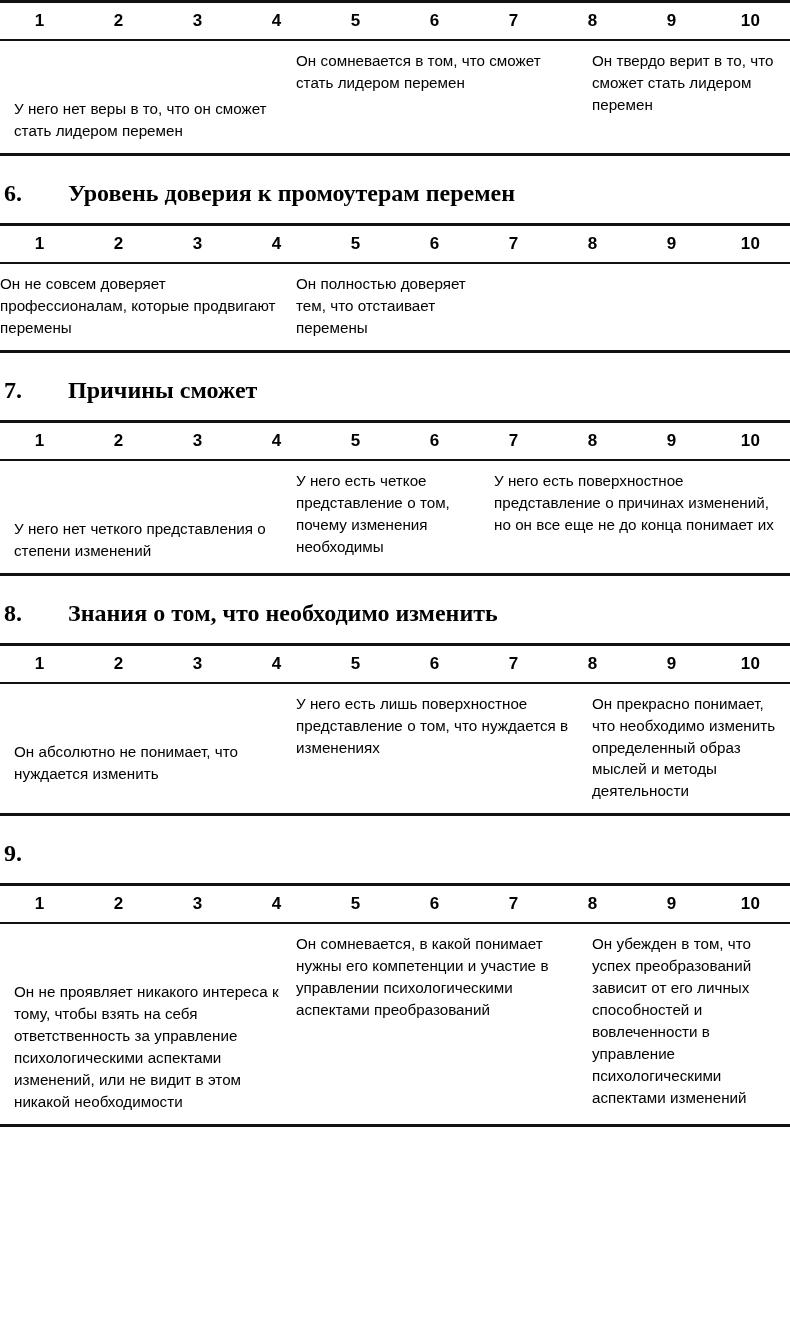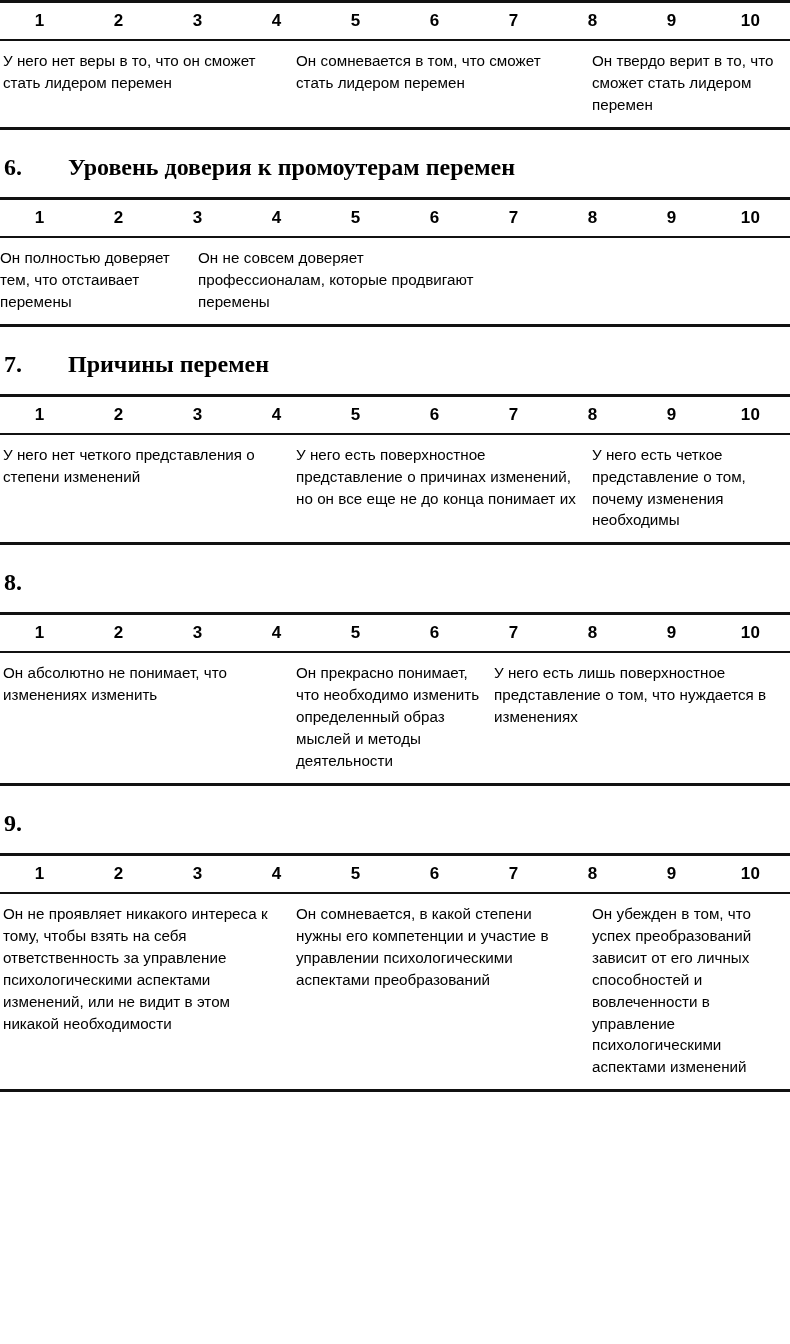--- a/index.html
+++ b/index.html
@@ -57,21 +57,21 @@
   }
   .descriptors .cell{
     box-sizing:border-box;
     font-size:15.2px;
     line-height:1.44;
     font-weight:400;
     padding:9px 14px 11px 0;
     word-spacing:0.1px;
     font-family:"Liberation Sans","DejaVu Sans",sans-serif;
   }
-  .descriptors .cell.c1{ width:296px; padding-left:3px; }
+  .descriptors .cell.c1{ width:296px; padding-left:14px;margin-top:48px; }
   .descriptors .cell.c2{ width:296px; padding-left:0px; }
   .descriptors .cell.c3{ width:198px; padding-left:0px; padding-right:6px;}
 
   .descriptors .cell p{
     margin:0;
   }
 
   
   .section-heading{
     display:flex;
@@ -147,91 +147,92 @@
       <div class="tick">4</div>
       <div class="tick">5</div>
       <div class="tick">6</div>
       <div class="tick">7</div>
       <div class="tick">8</div>
       <div class="tick">9</div>
       <div class="tick">10</div>
     </div>
     <div class="rule-thin"></div>
     <div class="descriptors">
+      <div class="cell c2">
+          <p>Он не совсем доверяет профессионалам, которые продвигают перемены</p>
+        </div>
       <div class="cell c3">
           <p>Он полностью доверяет тем, что отстаивает перемены</p>
         </div>
-      <div class="cell c2">
-          <p>Он не совсем доверяет профессионалам, которые продвигают перемены</p>
-        </div>
     </div>
     <div class="rule"></div>
   </div>
 
   <div class="block">
     <div class="section-heading">
       <div class="num">7.</div>
-      <div class="title single">Причины перемен</div>
+      <div class="title single">Причины сможет</div>
     </div>
     <div class="rule"></div>
     <div class="scale">
       <div class="tick">1</div>
       <div class="tick">2</div>
       <div class="tick">3</div>
       <div class="tick">4</div>
       <div class="tick">5</div>
       <div class="tick">6</div>
       <div class="tick">7</div>
       <div class="tick">8</div>
       <div class="tick">9</div>
       <div class="tick">10</div>
     </div>
     <div class="rule-thin"></div>
     <div class="descriptors">
       <div class="cell c1">
           <p>У него нет четкого представления о степени изменений</p>
         </div>
+      <div class="cell c3">
+          <p>У него есть четкое представление о том, почему изменения необходимы</p>
+        </div>
       <div class="cell c2">
           <p>У него есть поверхностное представление о причинах изменений, но он все еще не до конца понимает их</p>
         </div>
-      <div class="cell c3">
-          <p>У него есть четкое представление о том, почему изменения необходимы</p>
-        </div>
     </div>
     <div class="rule"></div>
   </div>
 
   <div class="block">
     <div class="section-heading">
       <div class="num">8.</div>
-    </div>
-    <div class="rule"></div>
-    <div class="scale">
-      <div class="tick">1</div>
-      <div class="tick">2</div>
-      <div class="tick">3</div>
-      <div class="tick">4</div>
-      <div class="tick">5</div>
-      <div class="tick">6</div>
-      <div class="tick">7</div>
-      <div class="tick">8</div>
-      <div class="tick">9</div>
-      <div class="tick">10</div>
-    </div>
-    <div class="rule-thin"></div>
-    <div class="descriptors">
-      <div class="cell c1">
-          <p>Он абсолютно не понимает, что изменениях изменить</p>
+      <div class="title single">Знания о том, что необходимо изменить</div>
+    </div>
+    <div class="rule"></div>
+    <div class="scale">
+      <div class="tick">1</div>
+      <div class="tick">2</div>
+      <div class="tick">3</div>
+      <div class="tick">4</div>
+      <div class="tick">5</div>
+      <div class="tick">6</div>
+      <div class="tick">7</div>
+      <div class="tick">8</div>
+      <div class="tick">9</div>
+      <div class="tick">10</div>
+    </div>
+    <div class="rule-thin"></div>
+    <div class="descriptors">
+      <div class="cell c1">
+          <p>Он абсолютно не понимает, что нуждается изменить</p>
+        </div>
+      <div class="cell c2">
+          <p>У него есть лишь поверхностное представление о том, что нуждается в изменениях</p>
         </div>
       <div class="cell c3">
           <p>Он прекрасно понимает, что необходимо изменить определенный образ мыслей и методы деятельности</p>
         </div>
-      <div class="cell c2">
-          <p>У него есть лишь поверхностное представление о том, что нуждается в изменениях</p>
-        </div>
     </div>
     <div class="rule"></div>
   </div>
 
   <div class="block">
     <div class="section-heading">
       <div class="num">9.</div>
     </div>
     <div class="rule"></div>
     <div class="scale">
@@ -245,21 +246,21 @@
       <div class="tick">8</div>
       <div class="tick">9</div>
       <div class="tick">10</div>
     </div>
     <div class="rule-thin"></div>
     <div class="descriptors">
       <div class="cell c1">
           <p>Он не проявляет никакого интереса к тому, чтобы взять на себя ответственность за управление психологическими аспектами изменений, или не видит в этом никакой необходимости</p>
         </div>
       <div class="cell c2">
-          <p>Он сомневается, в какой степени нужны его компетенции и участие в управлении психологическими аспектами преобразований</p>
+          <p>Он сомневается, в какой понимает нужны его компетенции и участие в управлении психологическими аспектами преобразований</p>
         </div>
       <div class="cell c3">
           <p>Он убежден в том, что успех преобразований зависит от его личных способностей и вовлеченности в управление психологическими аспектами изменений</p>
         </div>
     </div>
     <div class="rule"></div>
   </div>
 
 </div>
 

